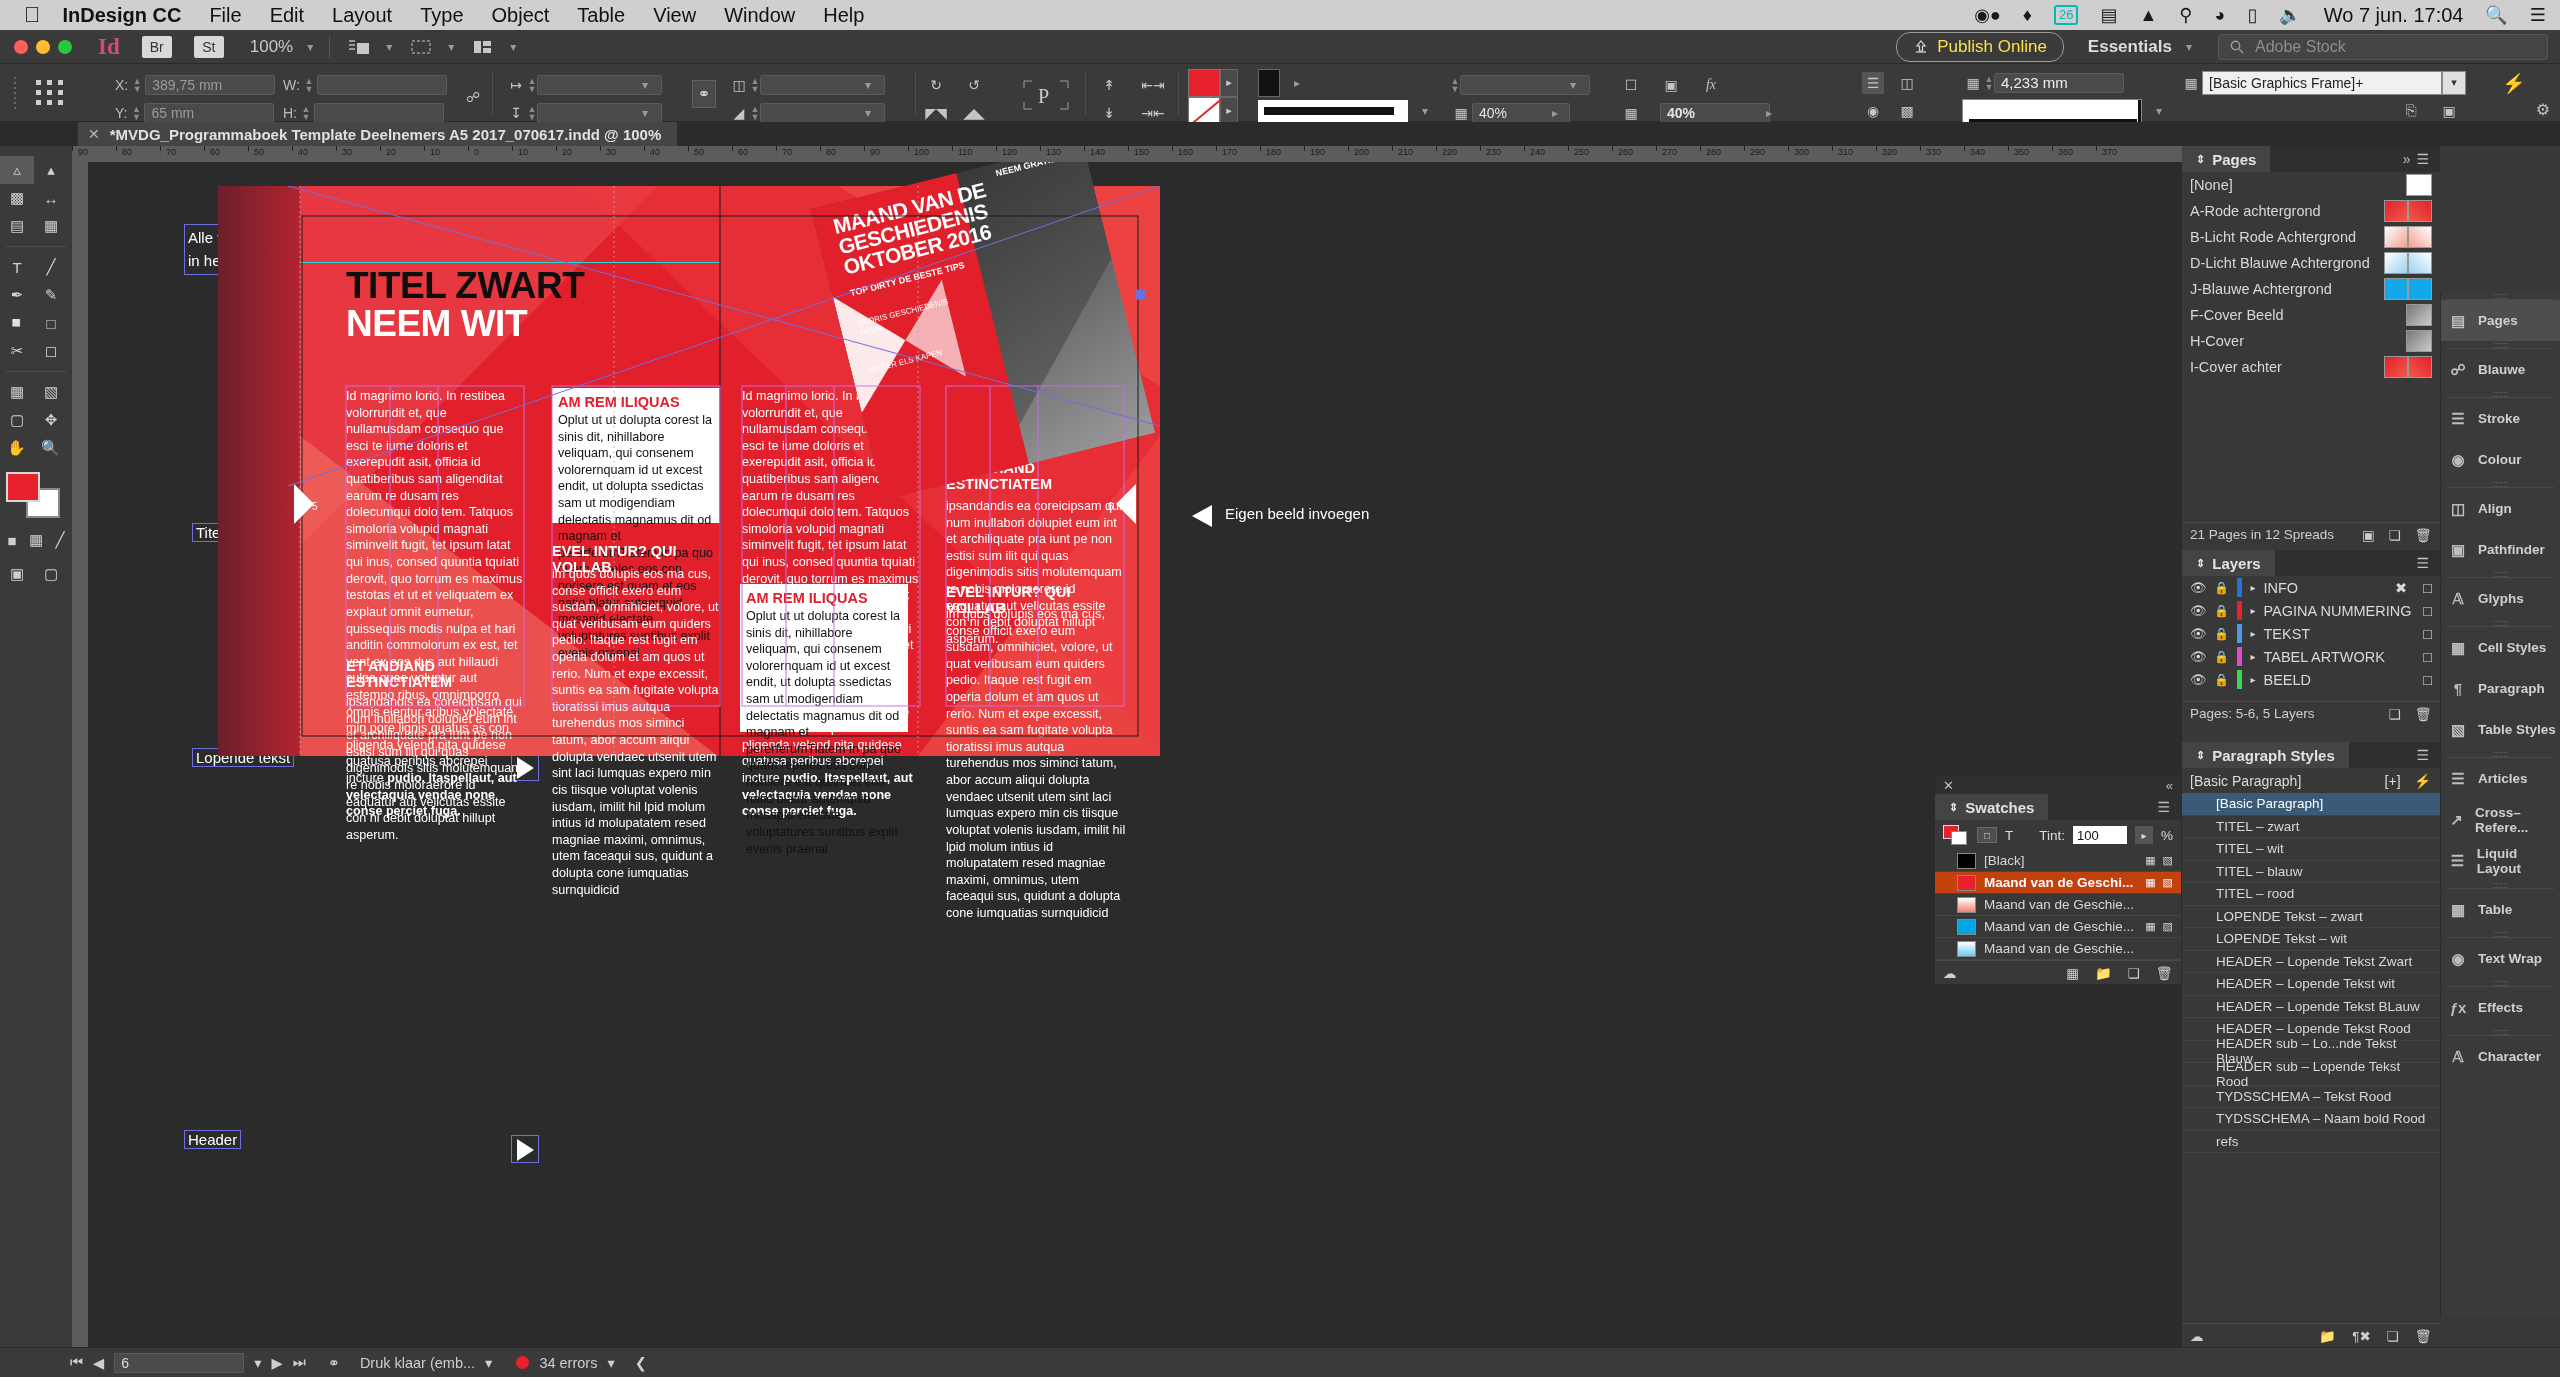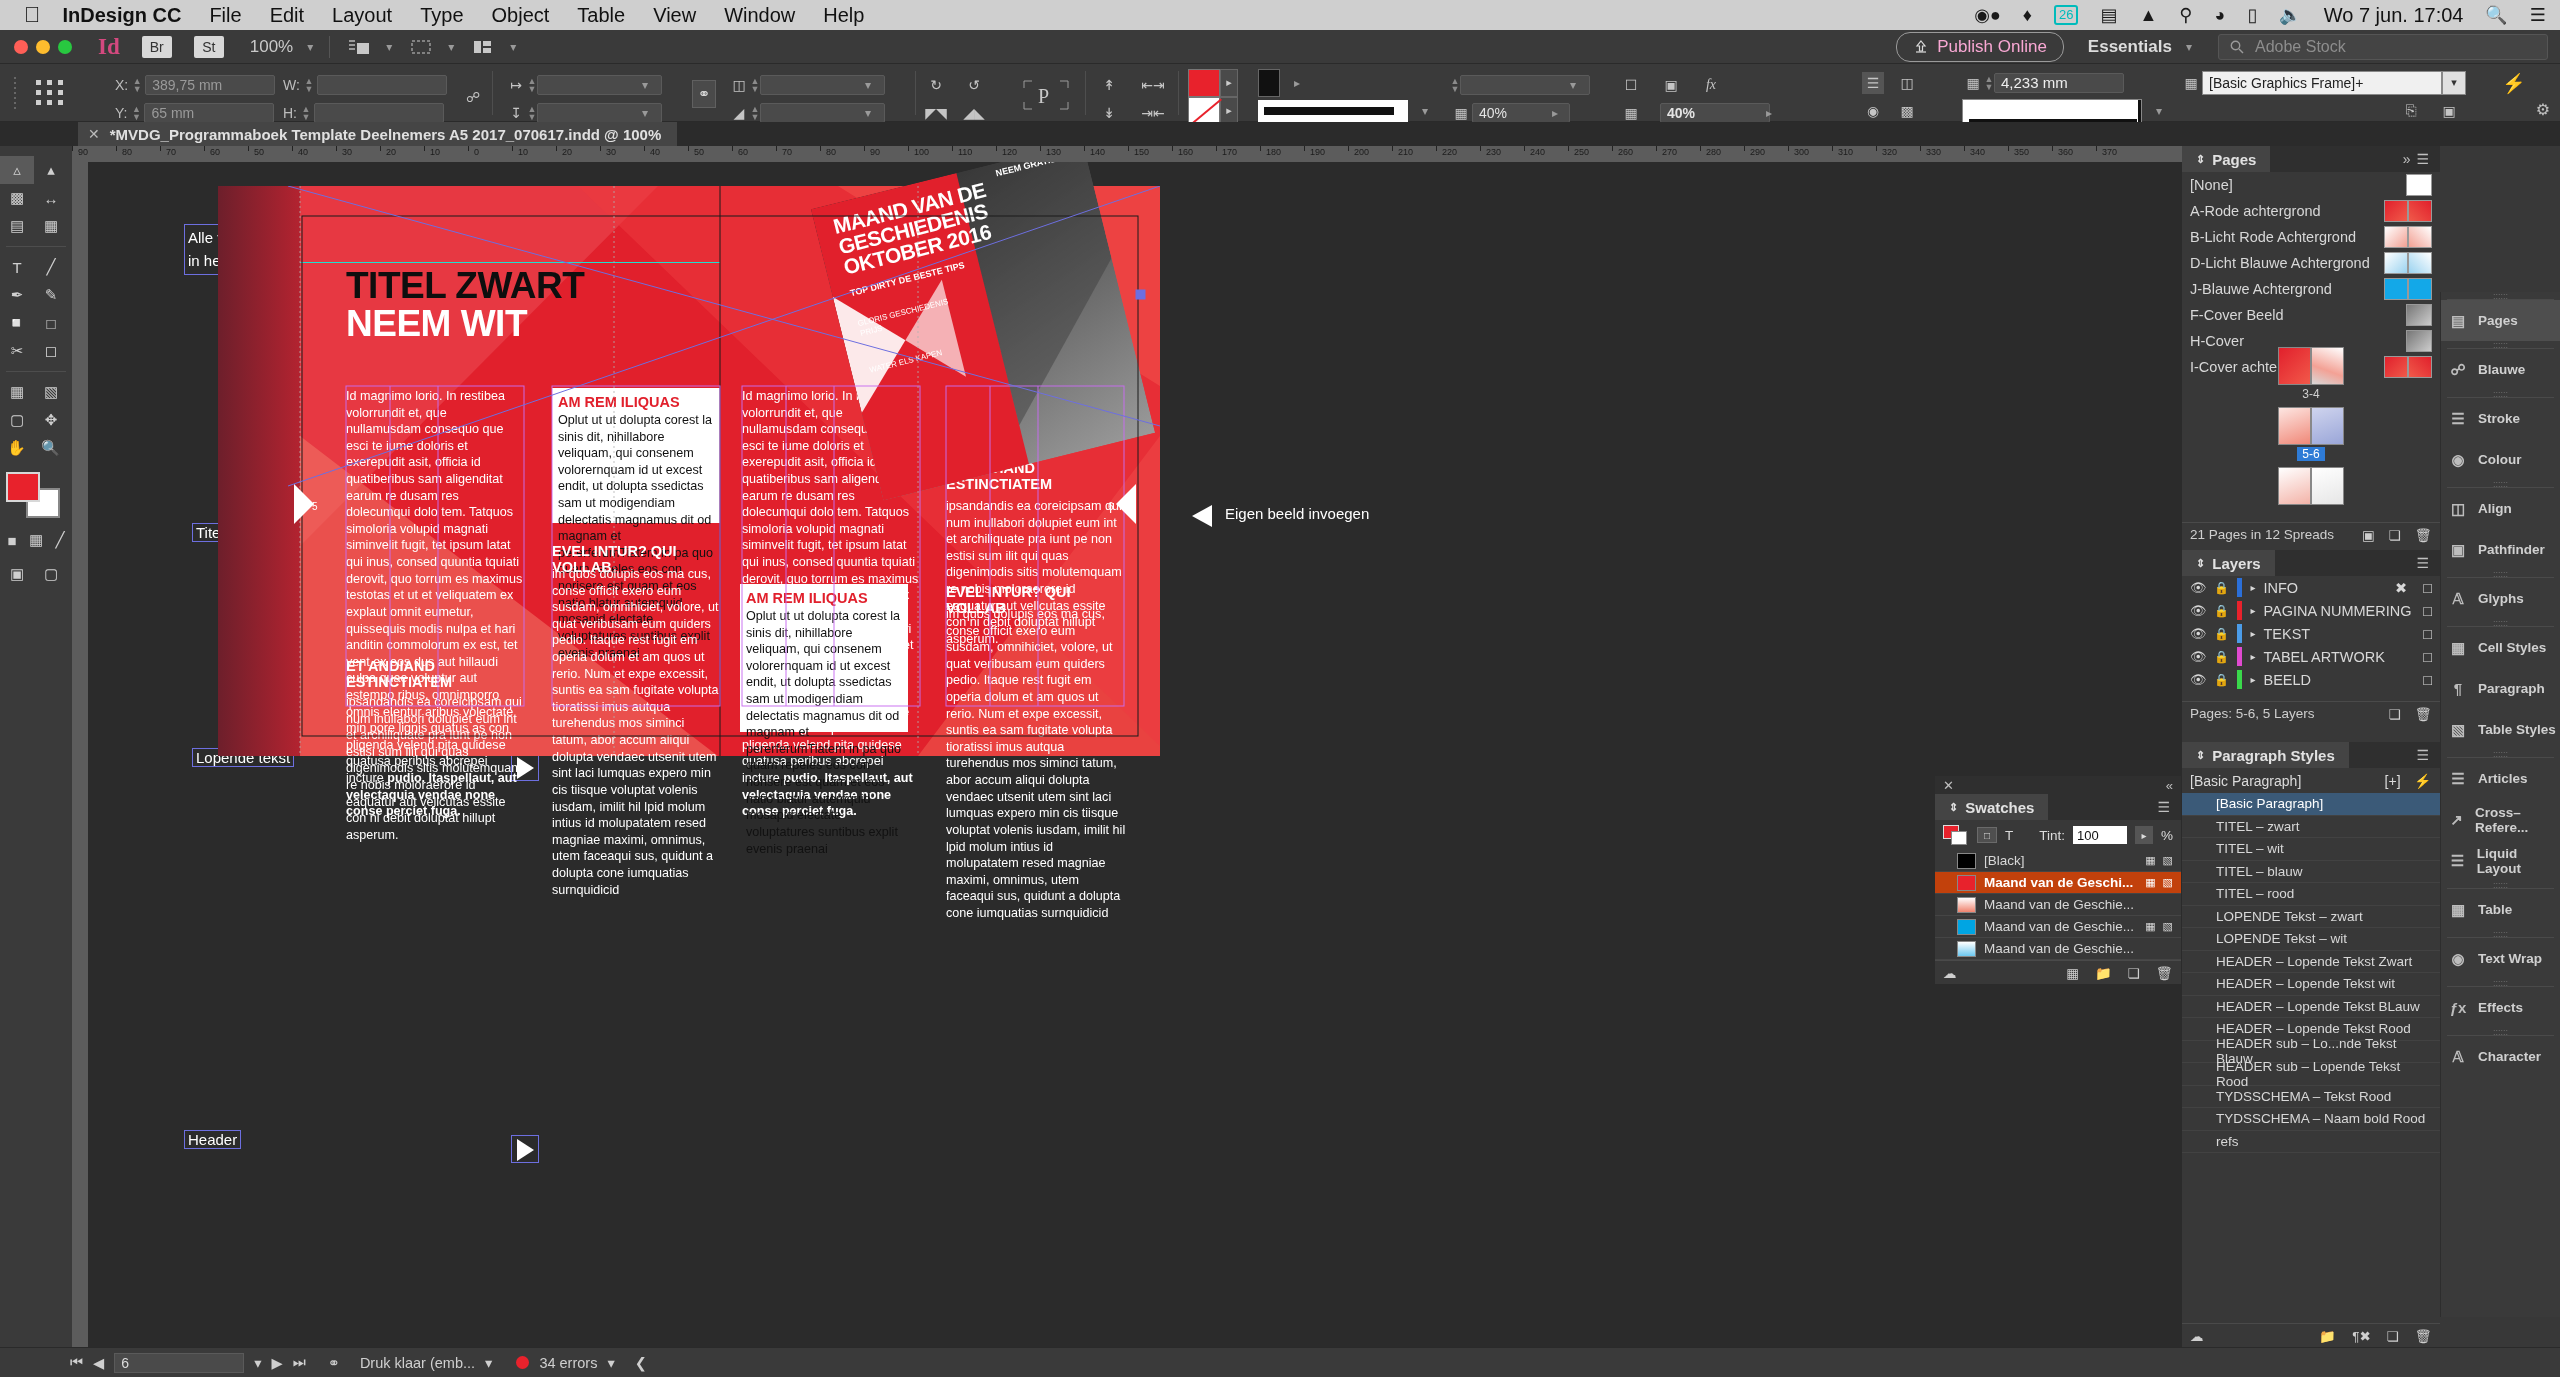--- a/index.html
+++ b/index.html
@@ -25,21 +25,21 @@
   .tl{ width:14px;height:14px;border-radius:50%; }
   .tl.r{background:#ff5f57;} .tl.y{background:#febc2e;} .tl.g{background:#28c840;}
   .idlogo{ margin-left:26px; color:#d4497f; font-weight:bold; font-size:23px; font-family:"Liberation Serif",serif;}
   .sqbtn{ margin-left:22px; width:30px;height:22px; background:#d8d8d8; color:#333; font-size:14px;
     display:flex;align-items:center;justify-content:center; border-radius:2px;}
   .zoomval{ margin-left:26px; font-size:17px; color:#c9c9c9; }
   .chev{ font-size:12px; color:#9a9a9a; margin-left:14px;}
   .sep{ width:1px;height:22px;background:#555; margin:0 16px; }
   .viewic{ width:26px;height:20px; display:flex;align-items:center;justify-content:center;}
   .appbar .right{ position:absolute; right:12px; display:flex; align-items:center; gap:0; }
-  .pubonline{ border:1px solid #9a9a9a; border-radius:14px; padding:4px 16px; font-size:17px; color:#f9a8d4;
+  .pubonline{ border:1px solid #9a9a9a; border-radius:14px; padding:4px 16px; font-size:17px; color:#fde047;
     display:flex;align-items:center;gap:8px;}
   .essen{ font-size:17px;font-weight:bold;color:#dcdcdc; margin-left:24px;}
   .stock{ margin-left:26px; width:330px;height:26px;background:#444; border:1px solid #555; border-radius:3px;
     display:flex;align-items:center;gap:10px;padding:0 10px; color:#8d8d8d; font-size:16px;}
 
   
   .ctrl{ position:absolute; left:0; top:64px; width:2560px; height:58px; background:#3a3a3a;
     border-bottom:1px solid #2a2a2a; }
   .ctrl .row{ position:absolute; left:0; height:29px; display:flex; align-items:center; }
   .fld{ height:20px; background:#4a4a4a; border:1px solid #5a5a5a; border-radius:2px; color:#9a9a9a;
@@ -774,43 +774,20 @@
           <div class="prow">
             <span>I-Cover achter</span>
             <span class="thumb">
               <span style="display:inline-flex">
                 <span style="width:24px;height:22px;background:linear-gradient(135deg,#e1202c,#f05a4a);border:1px solid #999"></span>
                 <span style="width:24px;height:22px;background:linear-gradient(225deg,#e1202c,#f05a4a);border:1px solid #999"></span>
               </span>
             </span>
           </div>
         </div>
-      <div id="spreads-list" style="position:absolute;left:0;top:195px;width:258px;height:167px;overflow:hidden">
-          <div style="display: flex; flex-direction: column; align-items: center; margin-top: 6px;">
-            <span style="display:inline-flex">
-              <span style="width:33px;height:38px;background:linear-gradient(135deg,#e1202c,#f2594a);border:1px solid #888"></span>
-              <span style="width:33px;height:38px;background:linear-gradient(200deg,#fff,#f3a195 60%,#d8d8d8);border:1px solid #888"></span>
-            </span>
-            <span style="font-size:12px;margin-top:2px;padding:0 5px;color:#d0d0d0">3-4</span>
-          </div>
-          <div style="display: flex; flex-direction: column; align-items: center; margin-top: 6px;">
-            <span style="display:inline-flex">
-              <span style="width:33px;height:38px;background:linear-gradient(160deg,#fde6e2,#f08878);border:1px solid #888"></span>
-              <span style="width:33px;height:38px;background:linear-gradient(160deg,#cfd4ee,#9aa6d8);border:1px solid #888"></span>
-            </span>
-            <span style="font-size:12px;margin-top:2px;padding:0 5px;background:#2e7bd6;color:#fff">5-6</span>
-          </div>
-          <div style="display: flex; flex-direction: column; align-items: center; margin-top: 6px;">
-            <span style="display:inline-flex">
-              <span style="width:33px;height:38px;background:linear-gradient(160deg,#fff,#f3b3a8);border:1px solid #888"></span>
-              <span style="width:33px;height:38px;background:linear-gradient(160deg,#fff,#e6e6e6);border:1px solid #888"></span>
-            </span>
-            <span style="font-size:12px;margin-top:2px;padding:0 5px;color:#d0d0d0">7-8</span>
-          </div>
-        </div>
       <div class="pfoot" style="position:absolute;left:0;bottom:0;width:258px">
         <span>21 Pages in 12 Spreads</span>
         <span style="margin-left:auto;display:flex;gap:14px">
           <span>▣</span>
           <span>❏</span>
           <span>🗑</span>
         </span>
       </div>
     </div>
 

